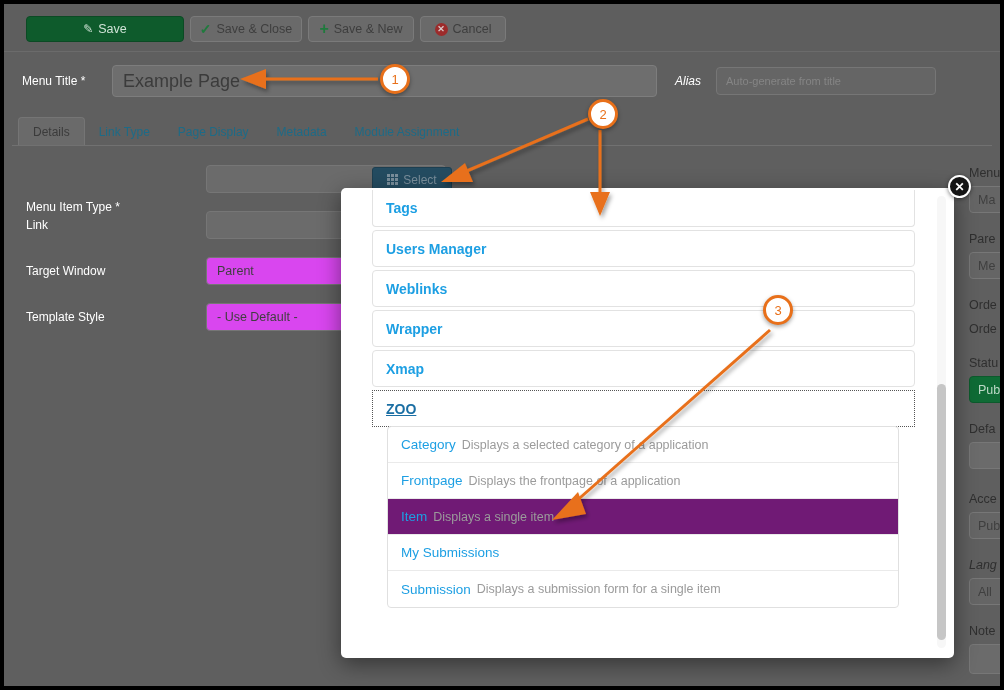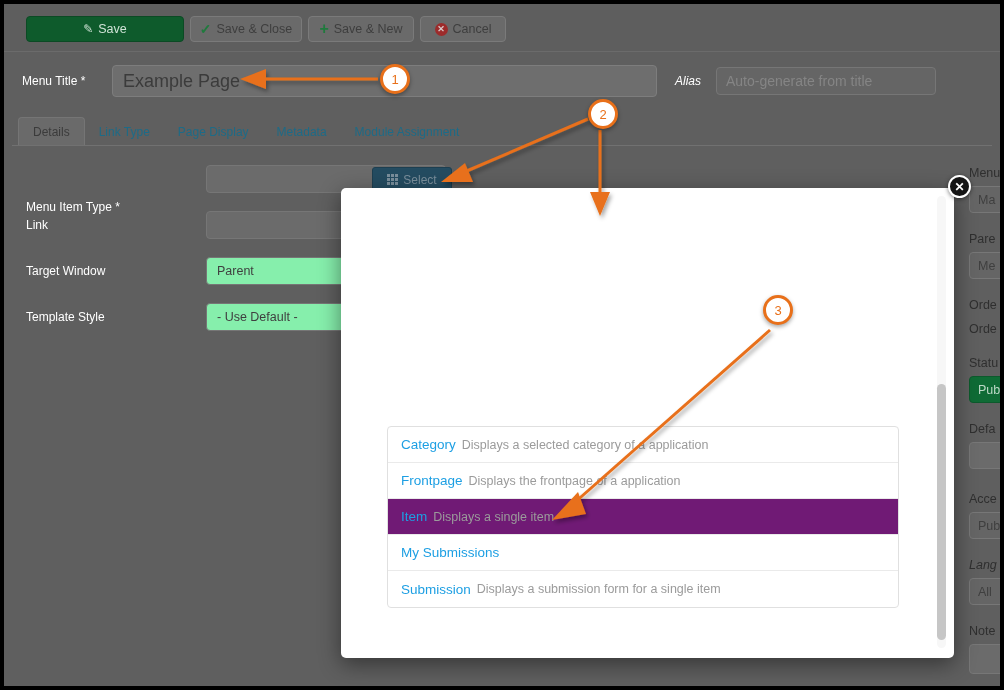--- a/index.html
+++ b/index.html
@@ -58,35 +58,35 @@
   .lbl-title{ position:absolute; left:18px; top:21px; }
   .input-title{
     position:absolute; left:108px; top:12px; width:545px; height:32px;
     background:#6e6e6e; border:1px solid #7d7d7d; border-radius:4px;
     color:#3b3b3b; font-size:18px; padding:3px 10px; display:flex; align-items:center;
   }
   .lbl-alias{ position:absolute; left:671px; top:21px;font-style:italic; }
   .input-alias{
     position:absolute; left:712px; top:14px; width:220px; height:28px;
     background:#656565; border:1px solid #767676; border-radius:4px;
-    color:#858585; font-size:14px; padding:2px 9px; display:flex; align-items:center;
+    color:#858585; font-size:11px; padding:2px 9px; display:flex; align-items:center;
   }
 
   
   .tabs{ position:absolute; left:14px; top:110px; height:32px; display:flex; align-items:flex-end; }
   .tab{
     font-size:12px; color:#1d6b87; padding:7px 14px; border-radius:4px 4px 0 0;
   }
   .tab.active{ color:#3b3b3b; background:#6a6a6a; border:1px solid #757575; border-bottom:none; }
   .tab-underline{
     position:absolute; left:8px; top:141px; width:980px; height:1px; background:#717171;
   }
   .fld{
     position:absolute; left:202px; height:28px; border-radius:4px;
-    border:1px solid #767676; background:#86efac; color:#3f3f3f;
+    border:1px solid #767676; background:#d946ef; color:#3f3f3f;
     font-size:12.5px; display:flex; align-items:center; padding:0 10px;
   }
   .fld.plain{ background:#6b6b6b; }
 
   .select-btn{
     position:absolute; left:368px; top:163px; width:80px; height:25px;
     background:#244c61; border:1px solid #1d3f51; border-radius:3px;
     display:flex; align-items:center; justify-content:center; gap:5px;
     color:#7a8f9c; font-size:12px;
   }
@@ -261,20 +261,40 @@
     <div class="rlbl" style="left:5px;top:404px;font-style:italic;">Lang</div>
     <div class="rfld" style="left:5px;top:424px;">All</div>
 
     <div class="rlbl" style="left:5px;top:470px;">Note</div>
     <div class="rfld blank" style="left:5px;top:490px;height:30px;"></div>
   </div>
 
   <div class="modal" style="left:337px;top:184px;">
     <div class="modal-body">
 
+      <div class="mlist">
+        <div class="mrow first">
+          <a>Tags</a>
+        </div>
+        <div class="mrow">
+          <a>Users Manager</a>
+        </div>
+        <div class="mrow">
+          <a>Weblinks</a>
+        </div>
+        <div class="mrow">
+          <a>Wrapper</a>
+        </div>
+        <div class="mrow">
+          <a>Xmap</a>
+        </div>
+        <div class="mrow focus">
+          <a>ZOO</a>
+        </div>
+      </div>
 
       <div class="subbox">
         <div class="subrow">
           <span class="sname">Category</span>
           <span class="sdesc">Displays a selected category of a application</span>
         </div>
         <div class="subrow">
           <span class="sname">Frontpage</span>
           <span class="sdesc">Displays the frontpage of a application</span>
         </div>

